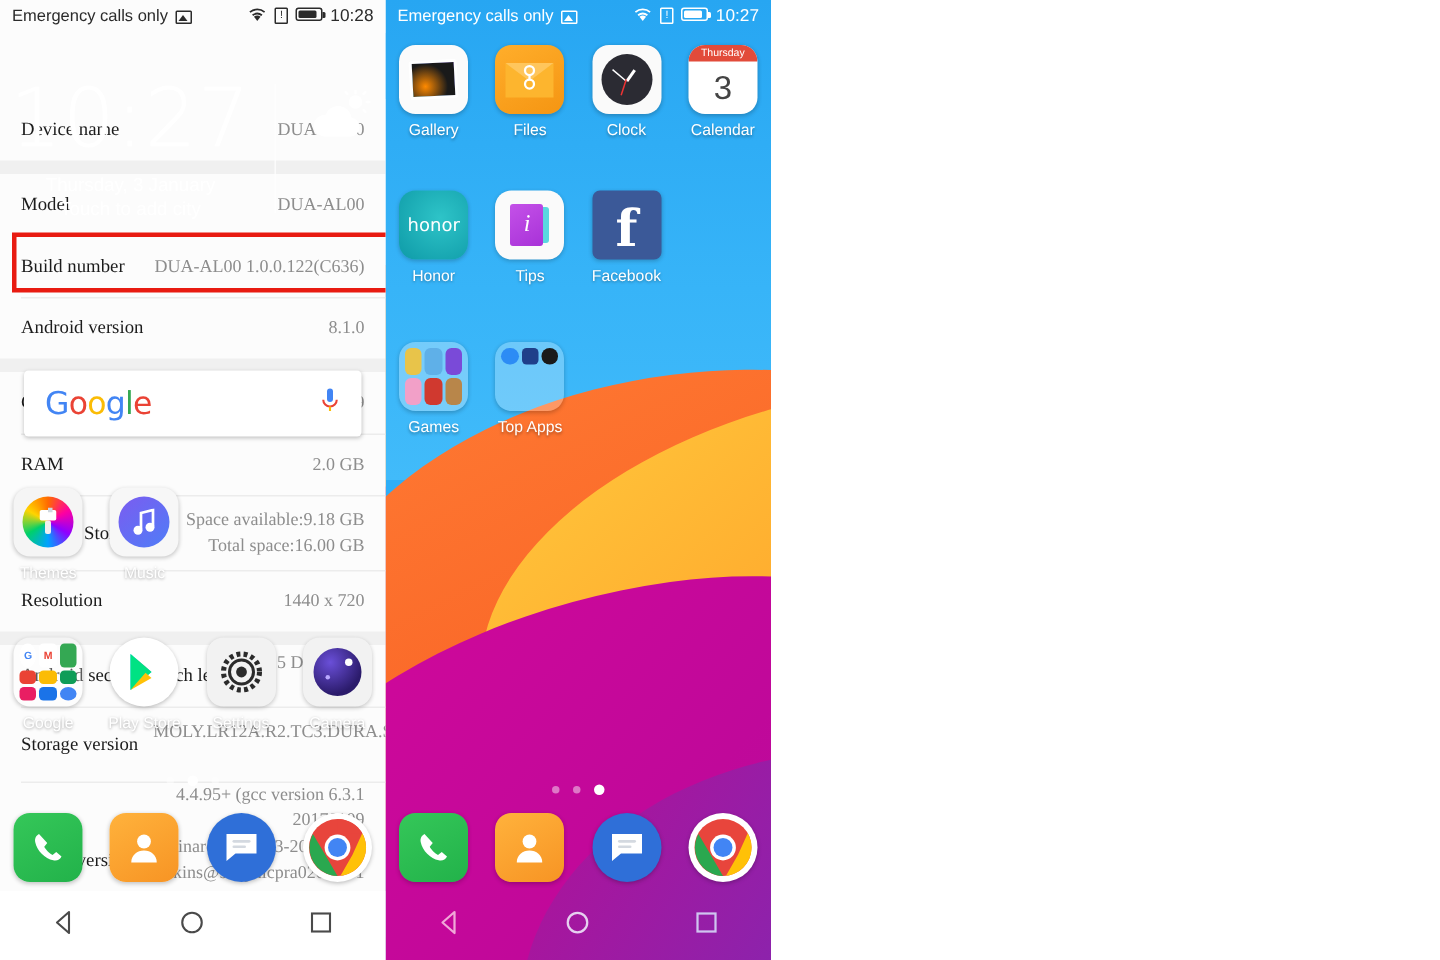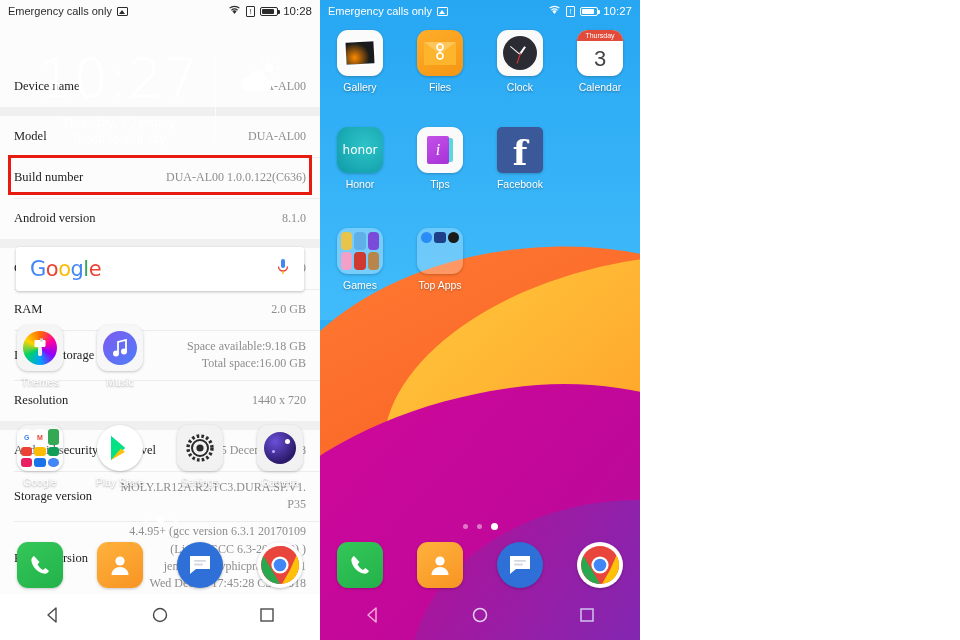--- a/index.html
+++ b/index.html
@@ -1,19 +1,19 @@
 <!DOCTYPE html>
 <html><head>
 <meta charset="utf-8">
 <style>
   * { margin:0; padding:0; box-sizing:border-box; }
   html,body { width:960px; height:640px; overflow:hidden; background:#fff;
     font-family:"Liberation Sans", sans-serif; }
   .screens { display:flex; width:960px; height:640px; }
-  .panel { width:320px; height:640px; position:relative; overflow:hidden; }
+  .panel { width:257px; height:640px; position:relative; overflow:hidden; }
 
   
   .wall { position:absolute; inset:0; background:#2eaef7; }
   .wall .sky { position:absolute; left:0; right:0; top:0; height:250px;
     background:linear-gradient(180deg,#27a6f2 0%,#37b4f8 60%,#41bbfa 100%); }
   .wall .blob-o { position:absolute; left:-60px; top:180px; width:520px; height:330px;
     background:linear-gradient(160deg,#ff7a33 0%,#fb6b2a 40%,#f9561f 100%);
     border-radius:60% 55% 45% 50% / 62% 48% 55% 40%; transform:rotate(-7deg); }
   .wall .blob-y { position:absolute; left:60px; top:195px; width:480px; height:300px;
     background:linear-gradient(150deg,#ffc83c 0%,#ffa52b 55%,#ff8a22 100%);
@@ -29,21 +29,21 @@
   .wall.alt .blob-y { top:265px; }
   .wall.alt .blob-m { top:390px; }
   .wall.alt .blob-p { top:500px; left:90px; }
 
   
   .statusbar { position:absolute; left:0; right:0; top:0; height:22px;
     display:flex; align-items:center; padding:0 8px; font-size:11px;
     color:#fff; z-index:30; }
   .statusbar.dark { color:#2b2b2b; }
   .sb-left { display:flex; align-items:center; gap:5px; flex:1; }
-  .sb-right { display:flex; align-items:center; gap:5px; }
+  .sb-right { display:flex; gap:5px; }
   .sb-time { font-size:11.5px; }
   .icn { display:inline-block; }
   .ic-pic { width:11px; height:9px; border:1.4px solid currentColor; border-radius:1px;
     position:relative; }
   .ic-pic::after { content:""; position:absolute; left:1px; bottom:0.5px;
     border-left:3px solid transparent; border-right:3px solid transparent;
     border-bottom:4px solid currentColor; }
   .ic-sim { width:9px; height:11px; border:1.3px solid currentColor; border-radius:1px;
     font-size:7px; line-height:9px; text-align:center; }
   .ic-batt { width:18px; height:9px; border:1.3px solid currentColor; border-radius:2px;

